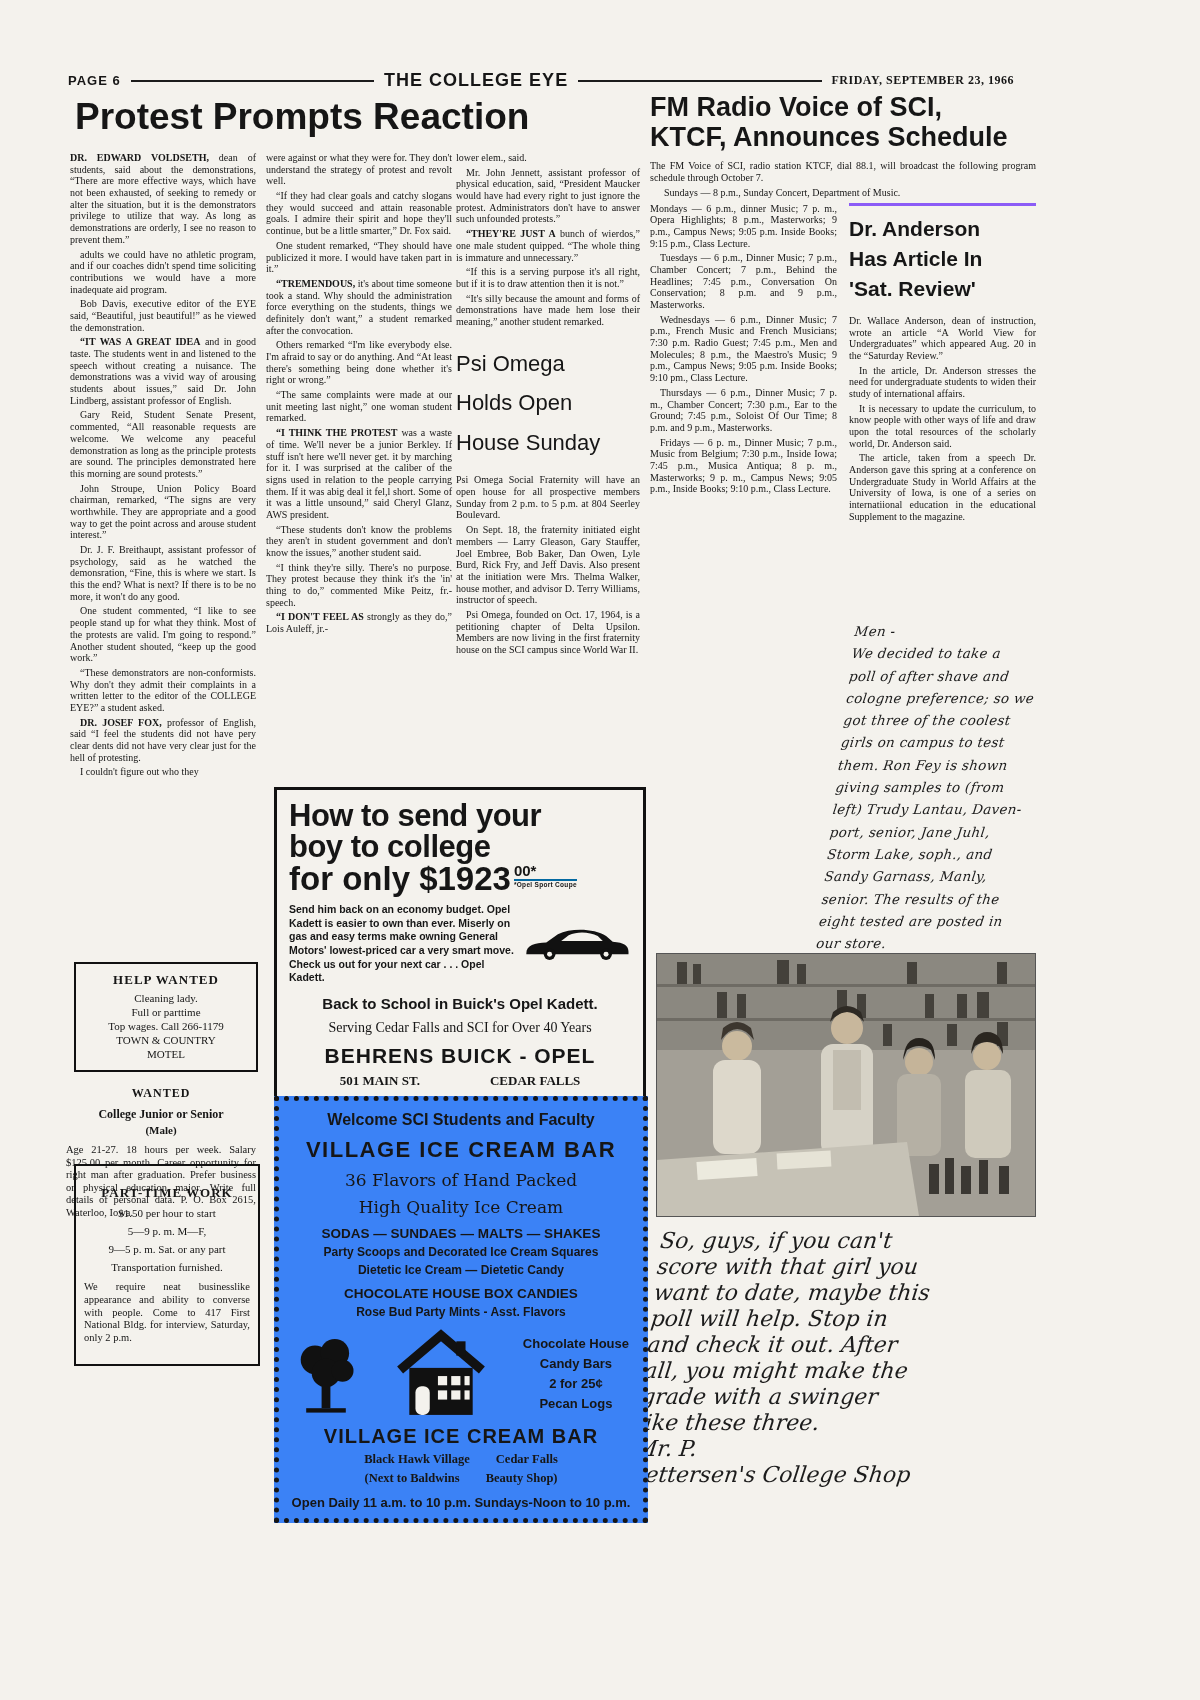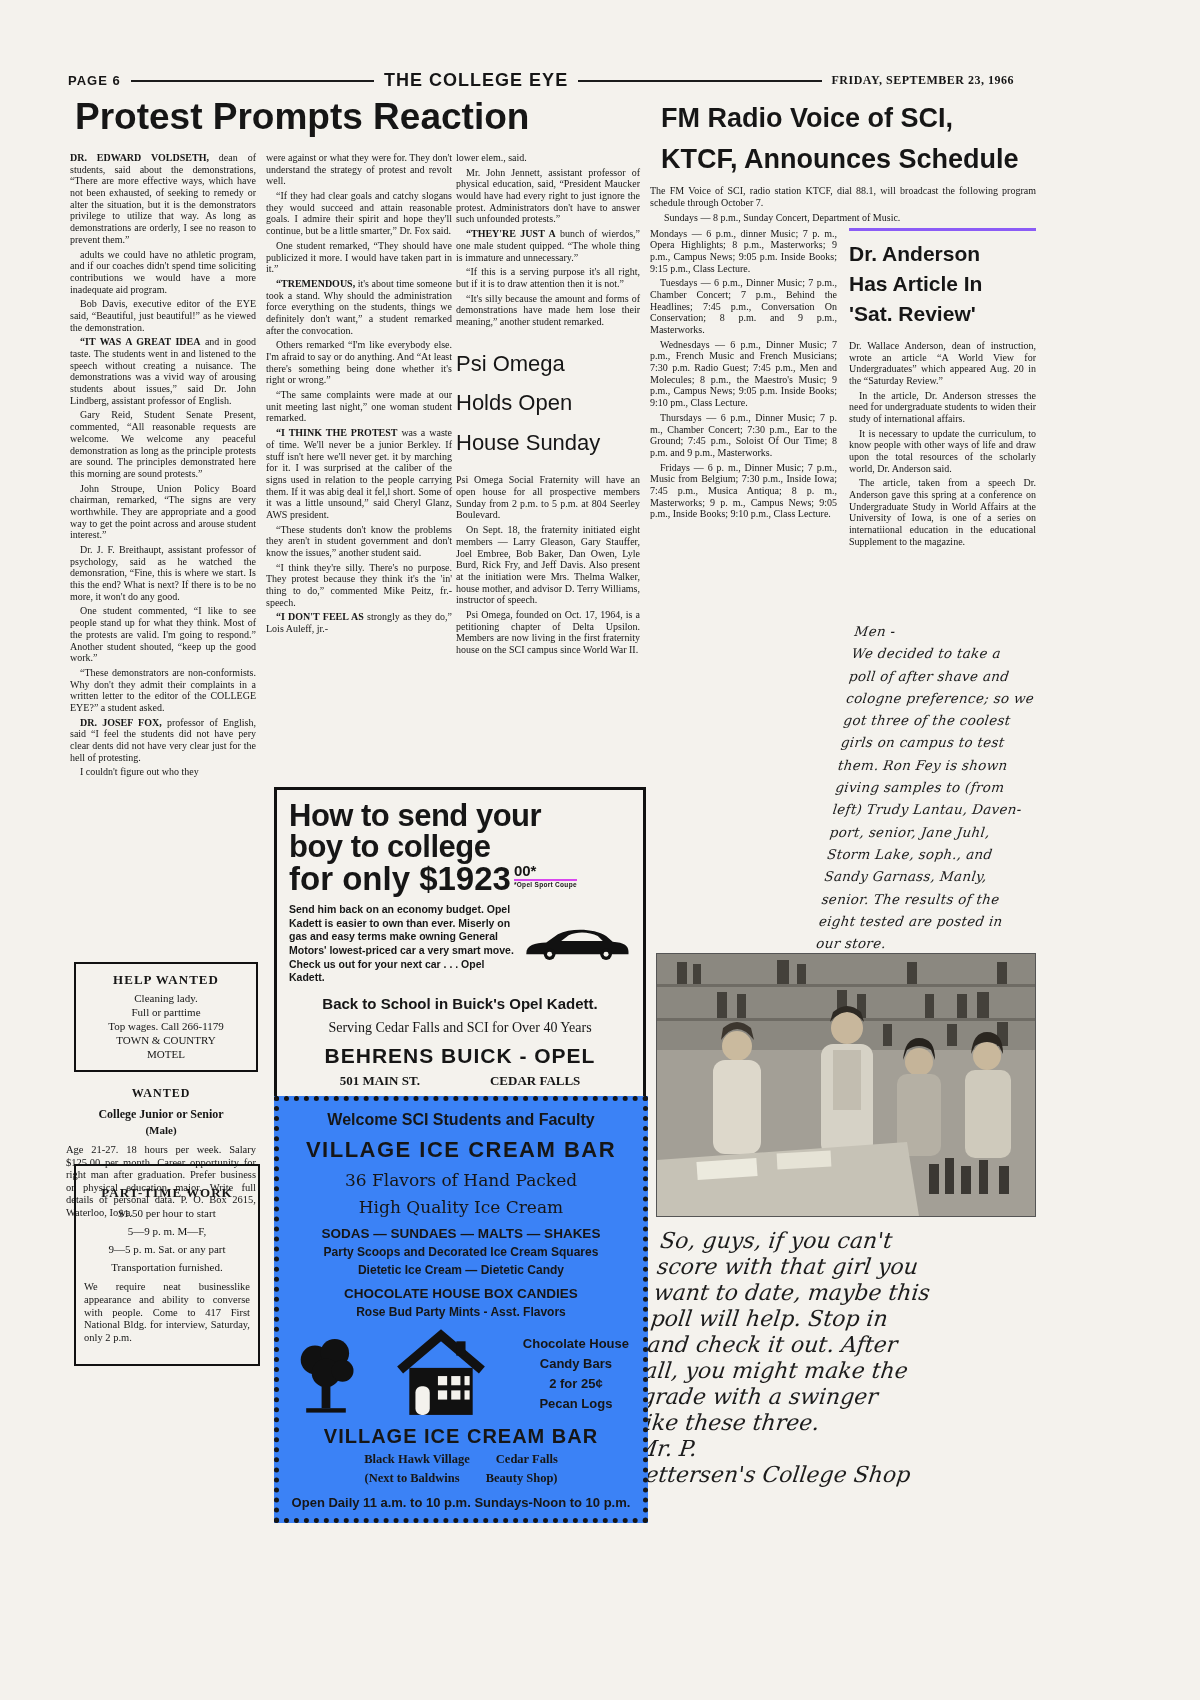--- a/index.html
+++ b/index.html
@@ -21,21 +21,21 @@
   .body-text { text-align:justify; font-size:10px; line-height:1.17; }
   .body-text p { margin:0 0 3px 0; text-indent:10px; }
   .body-text p:first-child { text-indent:0; }
   #col1 { position:absolute; left:70px;  top:152px; width:186px; }
   #col2 { position:absolute; left:266px; top:152px; width:186px; }
   #col3 { position:absolute; left:456px; top:152px; width:184px; }
   .psi-head { margin:16px 0 12px 0; }
   .psi-head p { margin:0; text-indent:0; font:22px "Liberation Sans", sans-serif; line-height:1.8; }
   
   .fm-block { position:absolute; left:650px; top:92px; width:386px; }
-  .fm-head p { margin:11px; font:bold 27px "Liberation Sans", sans-serif; line-height:1.12; }
+  .fm-head p { margin:0; font:bold 27px "Liberation Sans", sans-serif; line-height:1.12; }
   .fm-intro { margin-top:8px; }
   .fm-intro p { text-indent:14px; }
   .fm-cols { display:flex; gap:12px; margin-top:4px; }
   .fm-sched { width:187px; }
   .anderson { width:187px; border-top:3px solid #8b5cf6; padding-top:6px; }
   .and-head { margin:2px 0 10px 0; }
   .and-head p { margin:0; text-indent:0; font:bold 21px "Liberation Sans", sans-serif; line-height:1.45; }
   
   .hand { font-family:"DejaVu Serif", serif; font-style:italic; color:#1c1c1c; transform:skewX(-7deg); transform-origin:left top; }
   .hand p { margin:0; text-indent:0; white-space:nowrap; }
@@ -57,21 +57,21 @@
   .w-gender { font:bold 11px "Liberation Serif", serif; margin-top:2px; }
   .w-body { text-align:justify; font-size:10.5px; line-height:1.2; margin-top:8px; }
   #part-time { left:74px; top:1164px; width:166px; padding:19px 8px; }
   .pt-lines p { margin:6px 0; font-size:11px; text-indent:0; }
   .pt-body { text-align:justify; font-size:10.5px; line-height:1.22; margin-top:8px; }
   
   #behrens { position:absolute; left:274px; top:787px; width:342px; border:3px solid #111; padding:10px 12px 8px 12px; background:#f4f2ed; }
   .b-head p { margin:0; text-indent:0; font:bold 31px "Liberation Sans", sans-serif; line-height:1.0; letter-spacing:-.5px; }
   .b-price { font:bold 33px "Liberation Sans", sans-serif; line-height:1.0; display:flex; align-items:flex-start; }
   .b-sup { display:inline-flex; flex-direction:column; margin-left:3px; }
-  .b-sup-num { font:bold 15px "Liberation Sans", sans-serif; border-bottom:2px solid #d946ef; }
+  .b-sup-num { font:bold 15px "Liberation Sans", sans-serif; border-bottom:2px solid #0369a1; }
   .b-note { font:bold 6.5px "Liberation Sans", sans-serif; letter-spacing:.3px; }
   .b-bodyrow { display:flex; gap:6px; align-items:center; margin-top:8px; }
   .b-body { flex:1; font:bold 10.5px "Liberation Sans", sans-serif; line-height:1.3; text-align:left; margin:0; }
   .b-car { width:108px; flex:none; }
   .b-tag { font:bold 15px "Liberation Sans", sans-serif; text-align:center; margin-top:10px; }
   .b-serving { font:14px "Liberation Serif", serif; text-align:center; margin-top:8px; }
   .b-name { font:bold 21px "Liberation Sans", sans-serif; text-align:center; margin-top:8px; letter-spacing:1px; }
   .b-addr { display:flex; justify-content:center; gap:70px; font:bold 13px "Liberation Serif", serif; margin-top:5px; }
   
   #village { position:absolute; left:274px; top:1096px; width:344px; border:5px dotted #161616; padding:10px 10px 8px 10px; text-align:center; background:#3b82f6; }

